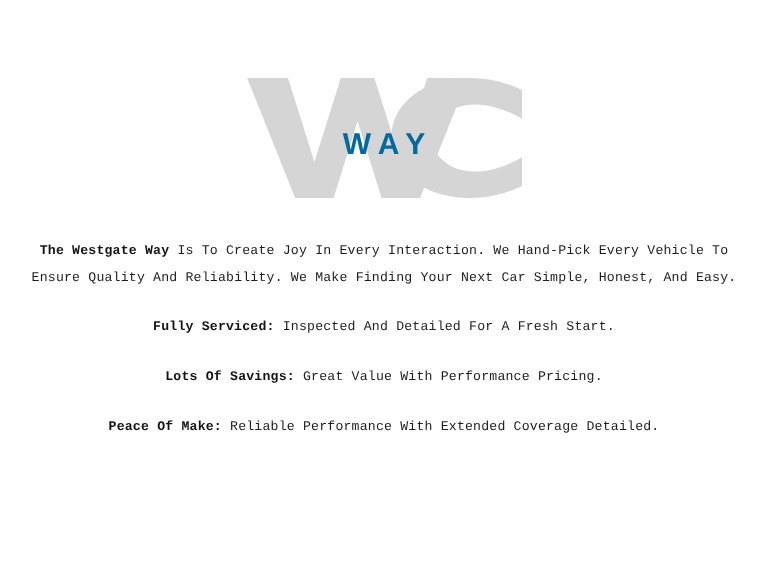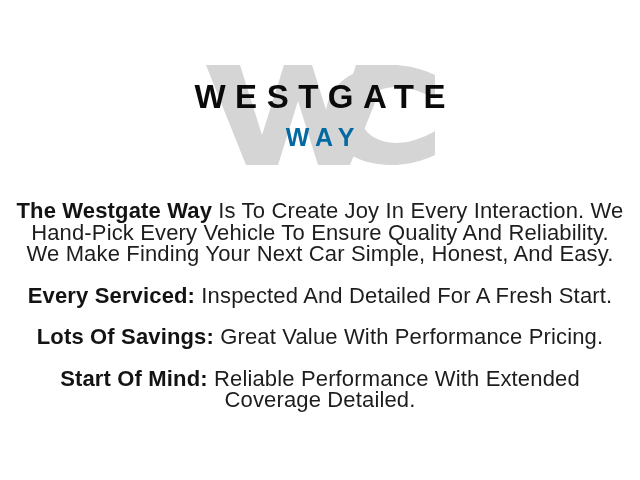--- a/index.html
+++ b/index.html
@@ -83,22 +83,22 @@
   
   .body-copy {
     position: absolute;
     left: 14px;
     top: 200px;
     width: 612px;
     text-align: center;
   }
 
   .para {
-    font-family: Liberation Sans, sans-serif;
-    font-size: 22px;
+    font-family: Liberation Mono, monospace;
+    font-size: 11px;
     line-height: 21.5px;
     color: #1d1d1d;
     margin: 0;
     letter-spacing: 0.15px;
   }
   .para + .para {
     margin-top: 20px;
   }
 
   .lead {
@@ -116,39 +116,38 @@
     <div class="watermark">
       <svg width="232" height="104" viewBox="0 0 232 104" aria-hidden="true">
 
         <path d="M2 2 L36 2 L58 72 L80 2 L108 2 L130 72 L152 2 L186 2 L146 102 L114 102 L94 38 L74 102 L42 102 Z" fill="#d5d5d5"></path>
 
         <path d="M231 12 L231 36 C231 36 212 24 192 24 C170 24 156 38 156 52 C156 66 170 80 192 80 C212 80 231 68 231 68 L231 92 C231 92 212 102 188 102 C148 102 122 80 122 52 C122 24 148 2 188 2 C212 2 231 12 231 12 Z" fill="#d5d5d5"></path>
       </svg>
     </div>
 
     <div class="logo-text">
-      <div class="logo-primary">WESTGATE</div>
       <div class="logo-secondary">WAY</div>
     </div>
 
   </div>
 
   <div class="body-copy">
 
     <p class="para">
       <span class="lead">The Westgate Way</span><span> Is To Create Joy In Every Interaction. We Hand-Pick Every Vehicle To Ensure Quality And Reliability. We Make Finding Your Next Car Simple, Honest, And Easy.</span>
     </p>
 
     <p class="para">
-      <span class="lead">Every Serviced:</span><span> Inspected And Detailed For A Fresh Start.</span>
+      <span class="lead">Fully Serviced:</span><span> Inspected And Detailed For A Fresh Start.</span>
     </p>
 
     <p class="para">
       <span class="lead">Lots Of Savings:</span><span> Great Value With Performance Pricing.</span>
     </p>
 
     <p class="para">
-      <span class="lead">Start Of Mind:</span><span> Reliable Performance With Extended Coverage Detailed.</span>
+      <span class="lead">Peace Of Make:</span><span> Reliable Performance With Extended Coverage Detailed.</span>
     </p>
 
   </div>
 
 </div>
 
 </body></html>

